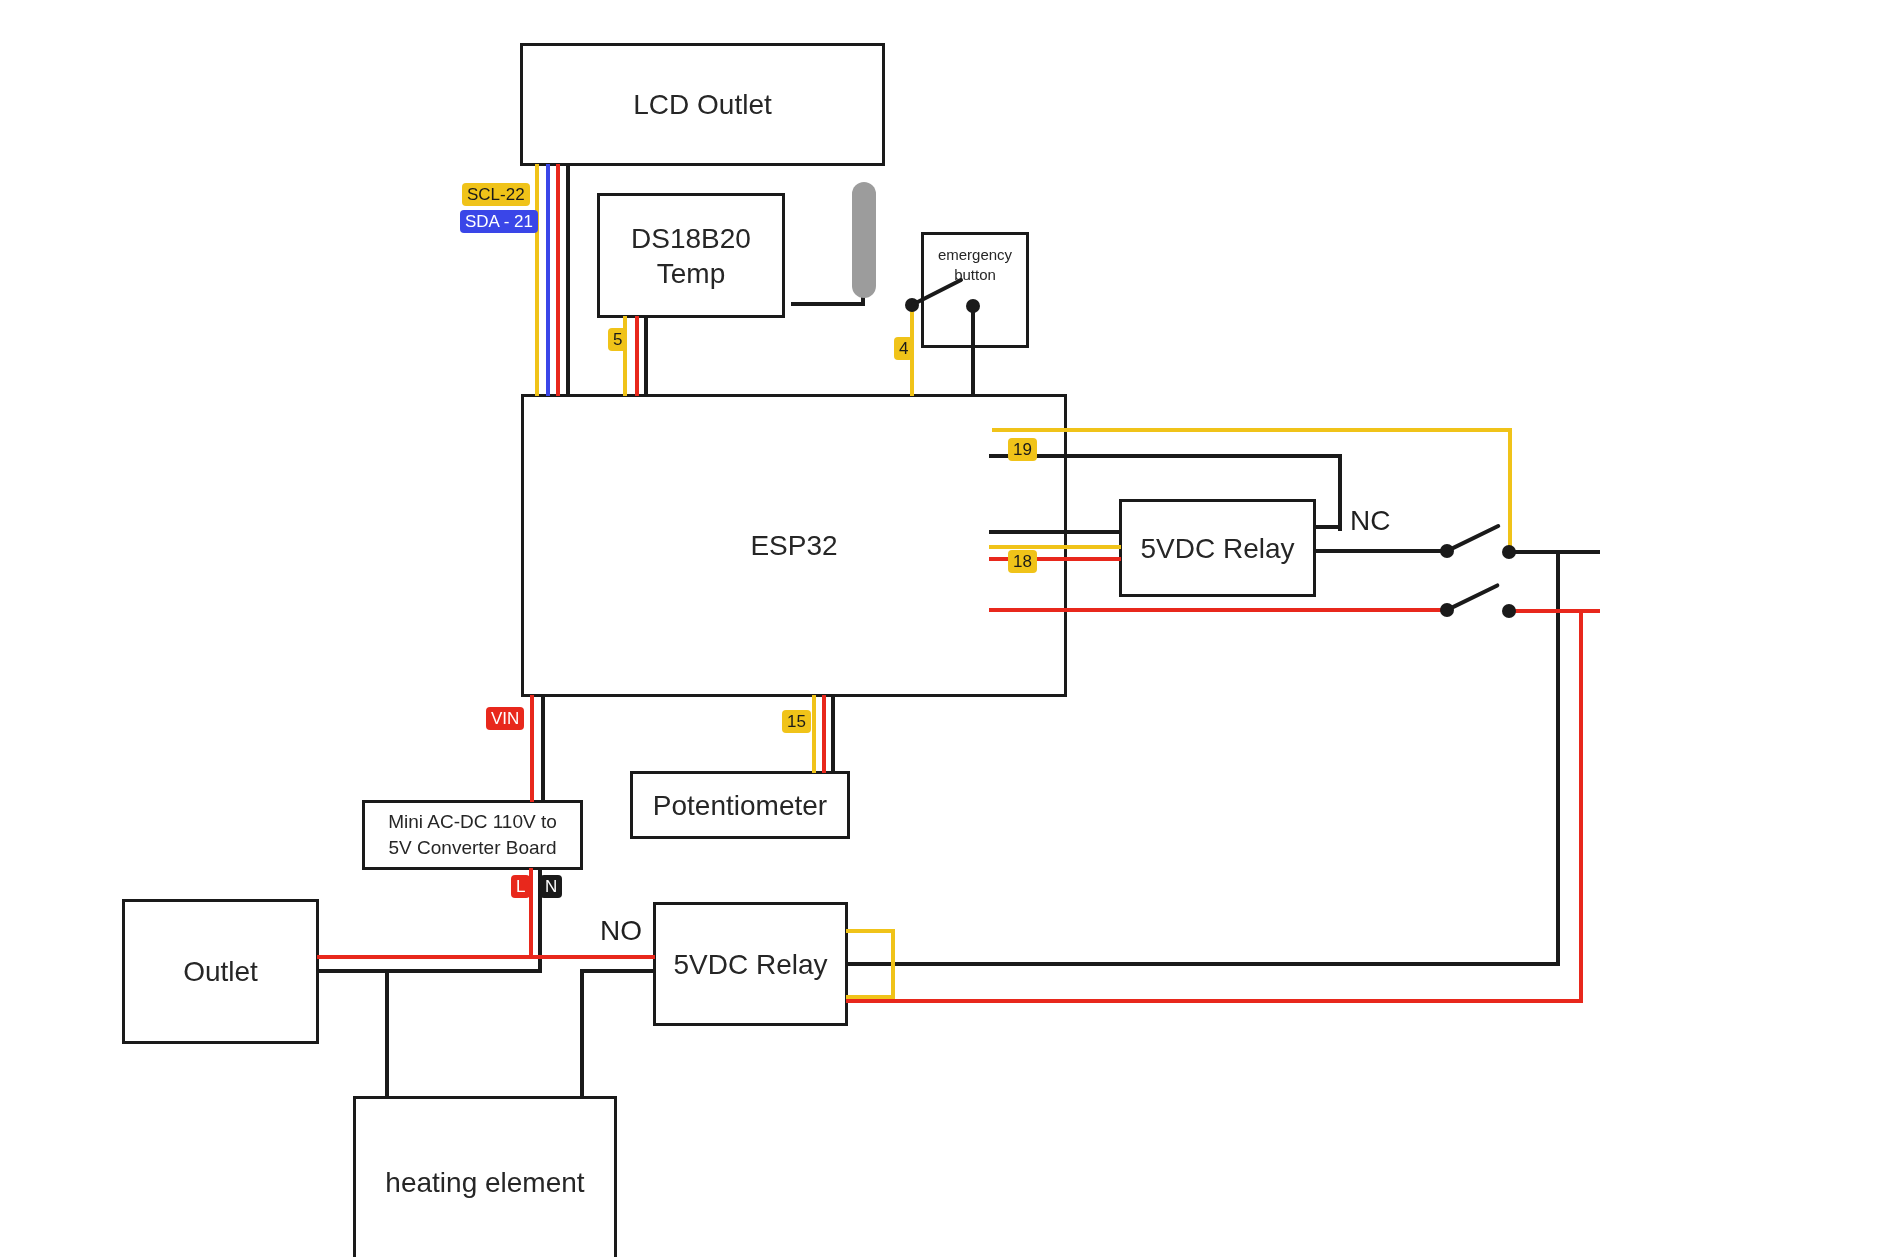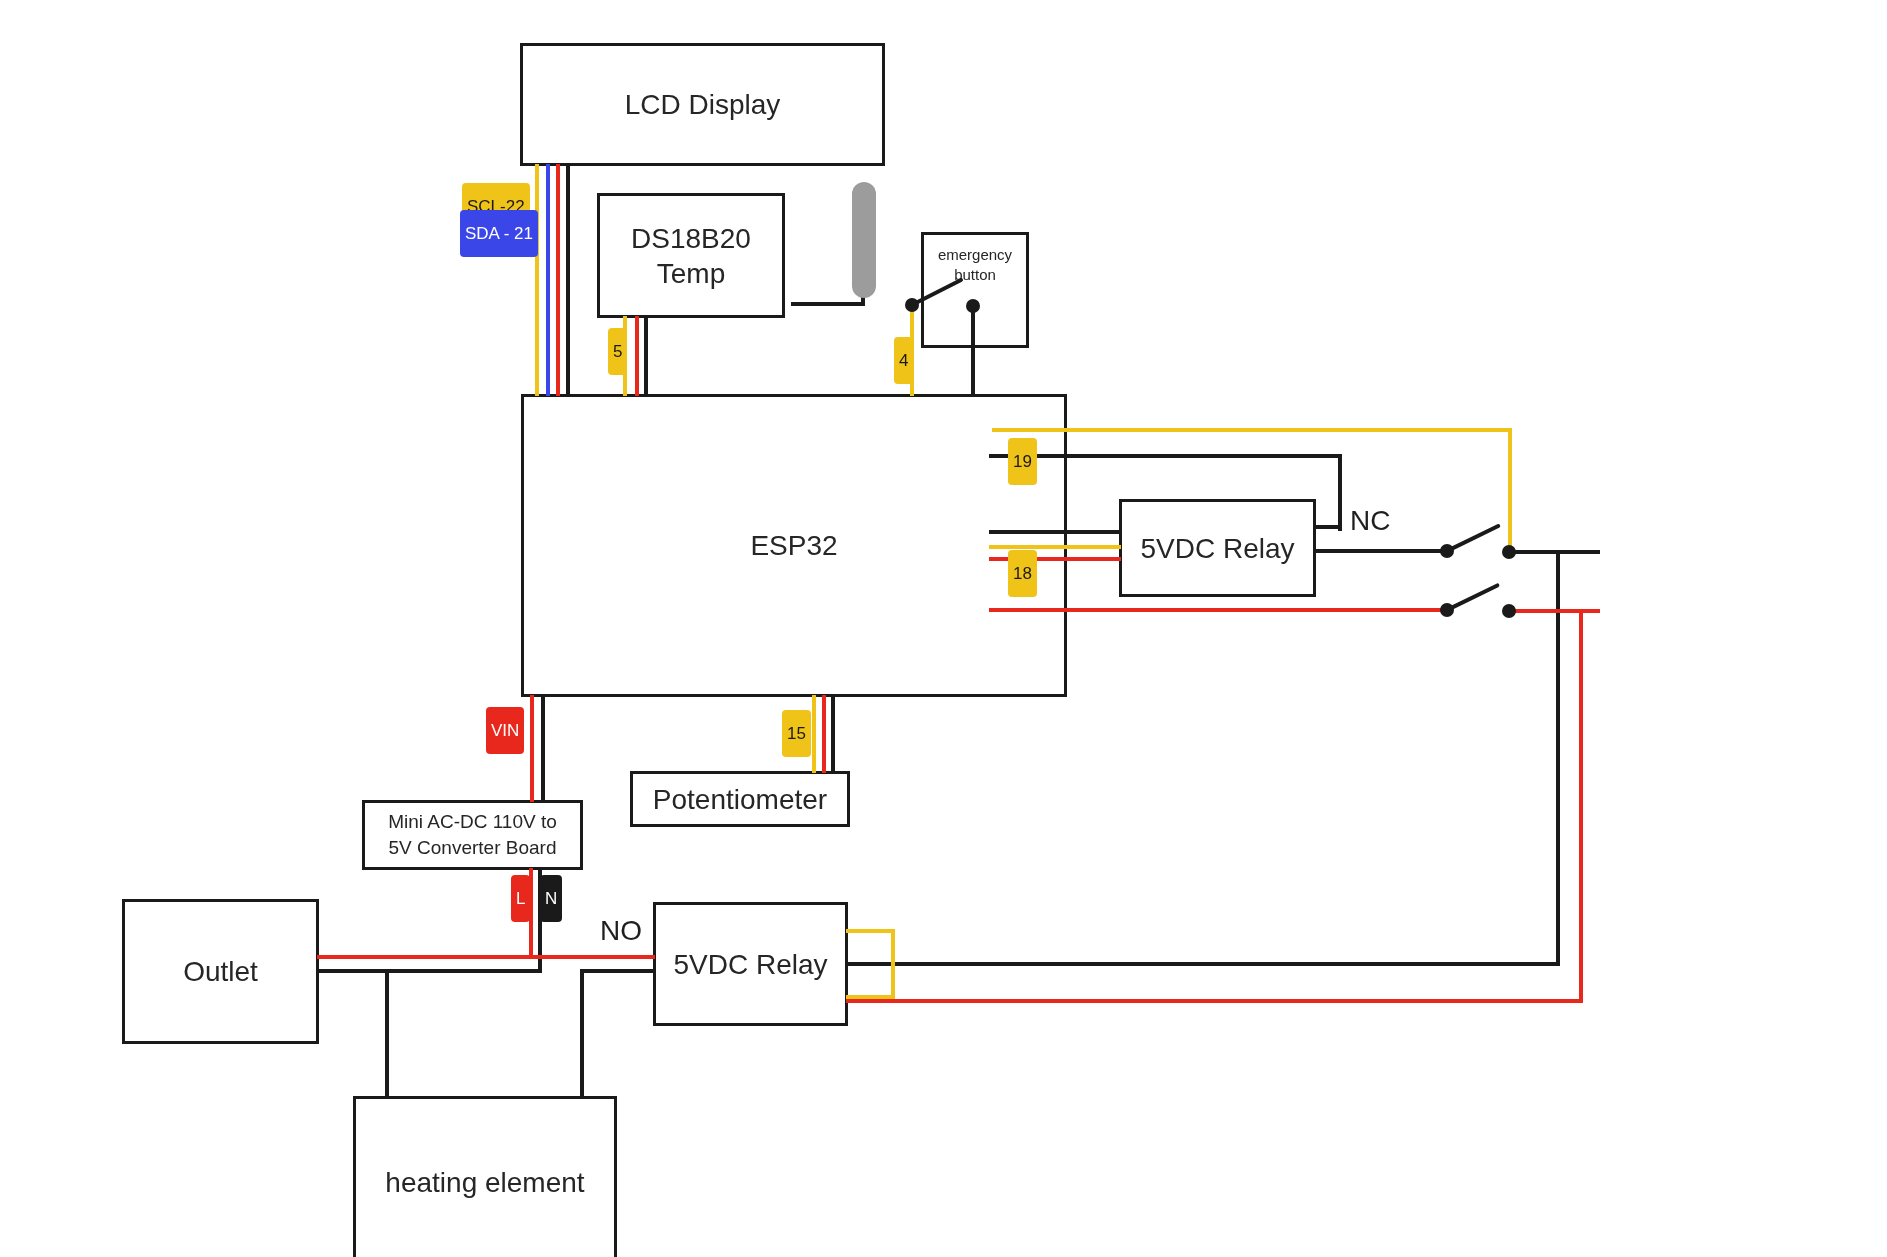--- a/index.html
+++ b/index.html
@@ -19,37 +19,37 @@
   .lbl{font-size:28px;line-height:1.25;}
   .lbl-sm{font-size:15px;line-height:1.3;}
   .lbl-xs{font-size:14px;line-height:1.3;}
   .lbl-md{font-size:19px;line-height:1.35;}
   .top-align{justify-content:flex-start;padding-top:10px;}
   .wire{position:absolute;}
   .dot{position:absolute;width:14px;height:14px;border-radius:50%;background:#1a1a1a;}
   .blade{position:absolute;height:4px;background:#1a1a1a;transform-origin:left center;border-radius:2px;}
   .tag{
     position:absolute;height:23px;display:flex;align-items:center;
-    padding:12px 5px;border-radius:4px;font-size:17px;color:#1a1a1a;white-space:nowrap;
+    padding:0 5px;border-radius:4px;font-size:17px;color:#1a1a1a;white-space:nowrap;
   }
   .tag-yellow{background:var(--yellow);}
   .tag-red{background:var(--red);color:#ffffff;}
   .tag-blue{background:var(--blue);color:#ffffff;margin-left:12px;}
   .tag-black{background:var(--black);color:#ffffff;}
   .free-label{position:absolute;font-size:28px;color:#1f1f1f;}
   .capsule{position:absolute;background:var(--gray);border-radius:12px;}
 </style>
 </head>
 <body>
 
 <div id="canvas" style="--yellow: #F0C319; --red: #E8281C; --blue: #3A46E8; --black: #1A1A1A; --gray: #9C9C9C;">
 
   <div class="layer" id="boxes">
     <div class="box" style="left:520px;top:43px;width:365px;height:123px">
-      <span class="lbl">LCD Display</span>
+      <span class="lbl">LCD Outlet</span>
     </div>
 
     <div class="box" style="left:597px;top:193px;width:188px;height:125px">
       <span class="lbl">DS18B20</span>
       <span class="lbl">Temp</span>
     </div>
 
     <div class="box top-align" style="left:921px;top:232px;width:108px;height:116px">
       <span class="lbl-sm">emergency</span>
       <span class="lbl-sm">button</span>
@@ -57,21 +57,21 @@
 
     <div class="box" style="left:521px;top:394px;width:546px;height:303px">
       <span class="lbl">ESP32</span>
     </div>
 
     <div class="box" style="left:1119px;top:499px;width:197px;height:98px">
       <span class="lbl">5VDC Relay</span>
     </div>
 
 
-    <div class="box" style="left:630px;top:771px;width:220px;height:56px">
+    <div class="box" style="left:630px;top:771px;width:220px;height:68px">
       <span class="lbl">Potentiometer</span>
     </div>
 
     <div class="box" style="left:362px;top:800px;width:221px;height:70px">
       <span class="lbl-md">Mini AC-DC 110V to</span>
       <span class="lbl-md">5V Converter Board</span>
     </div>
 
     <div class="box" style="left:122px;top:899px;width:197px;height:145px">
       <span class="lbl">Outlet</span>

